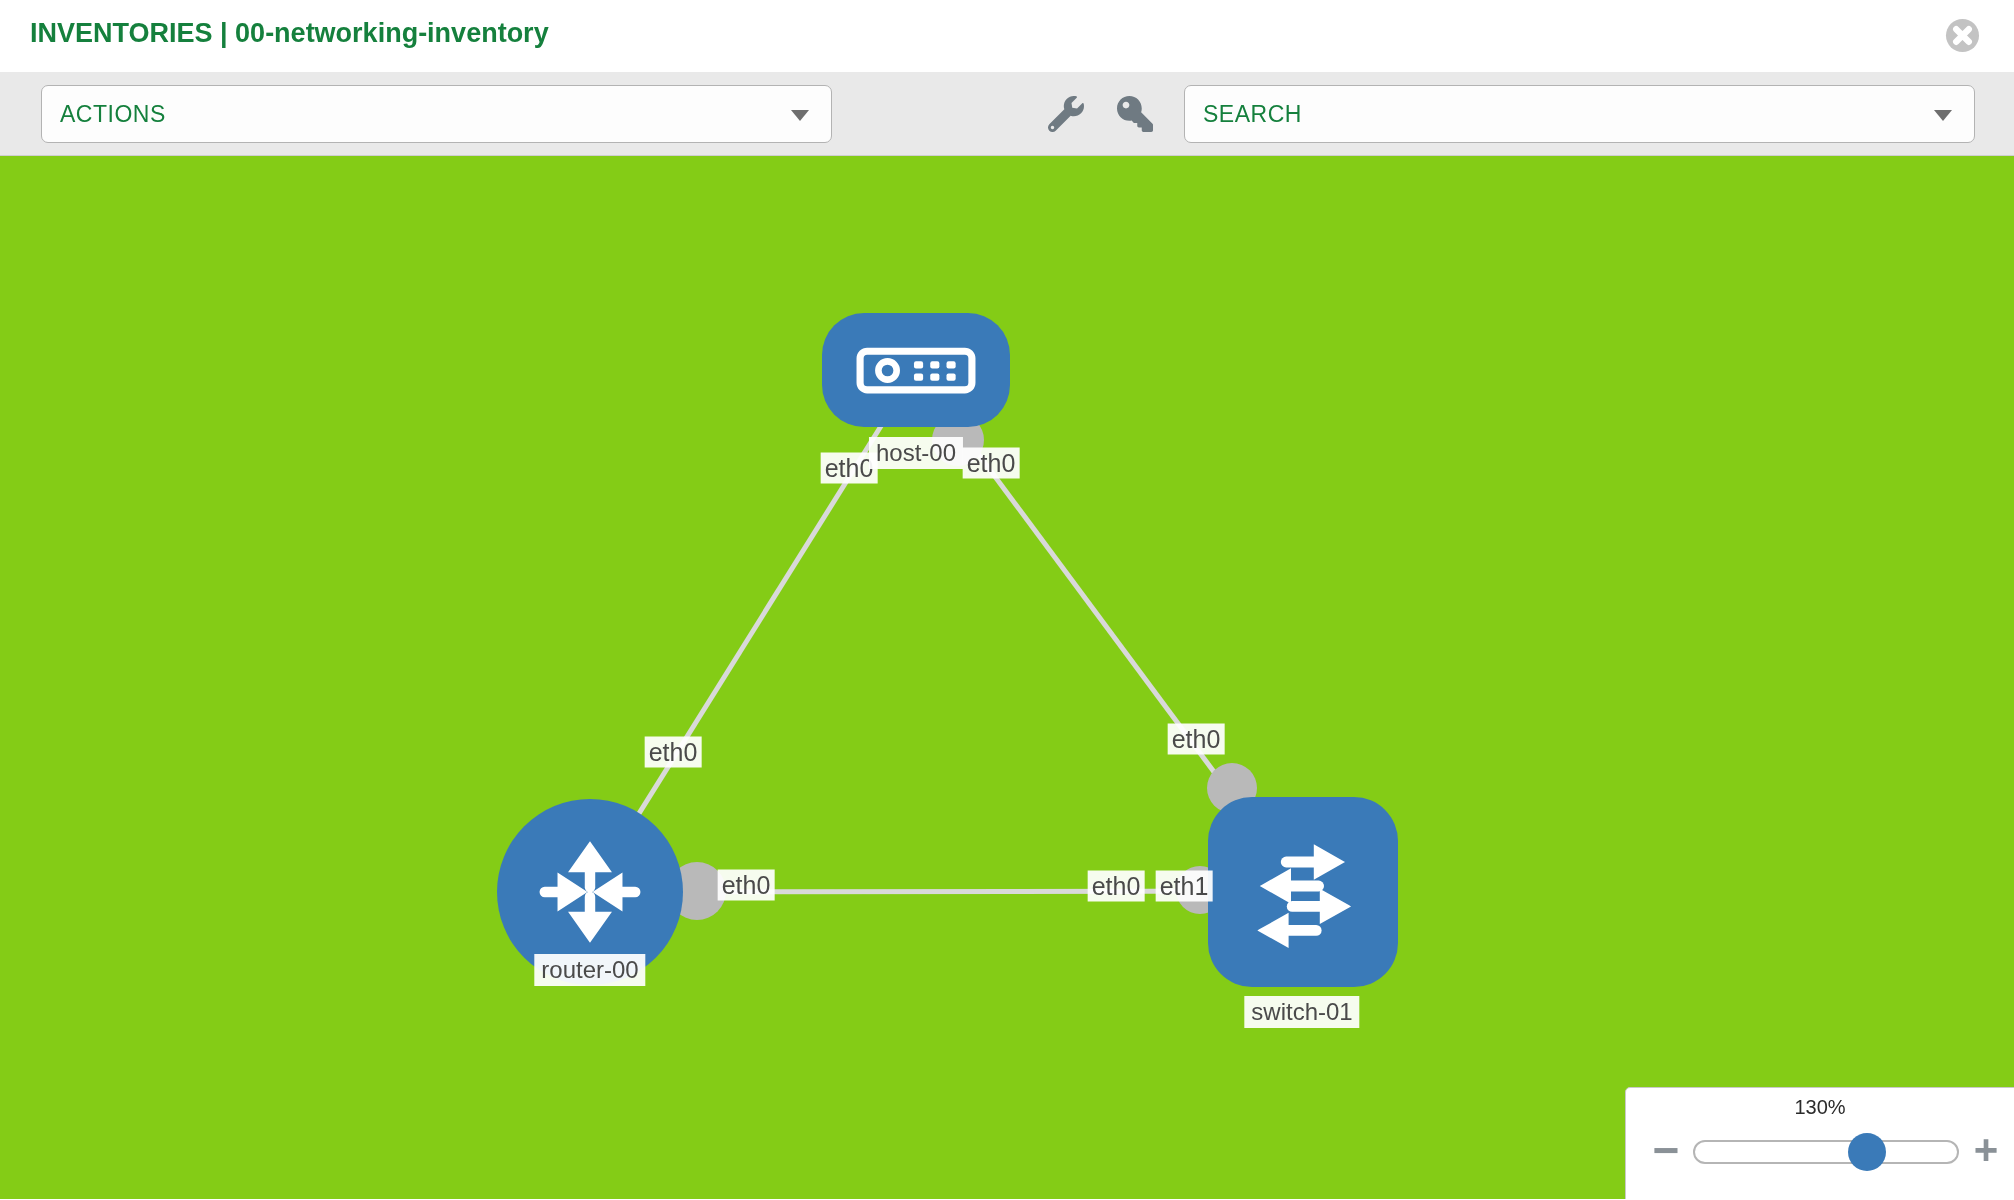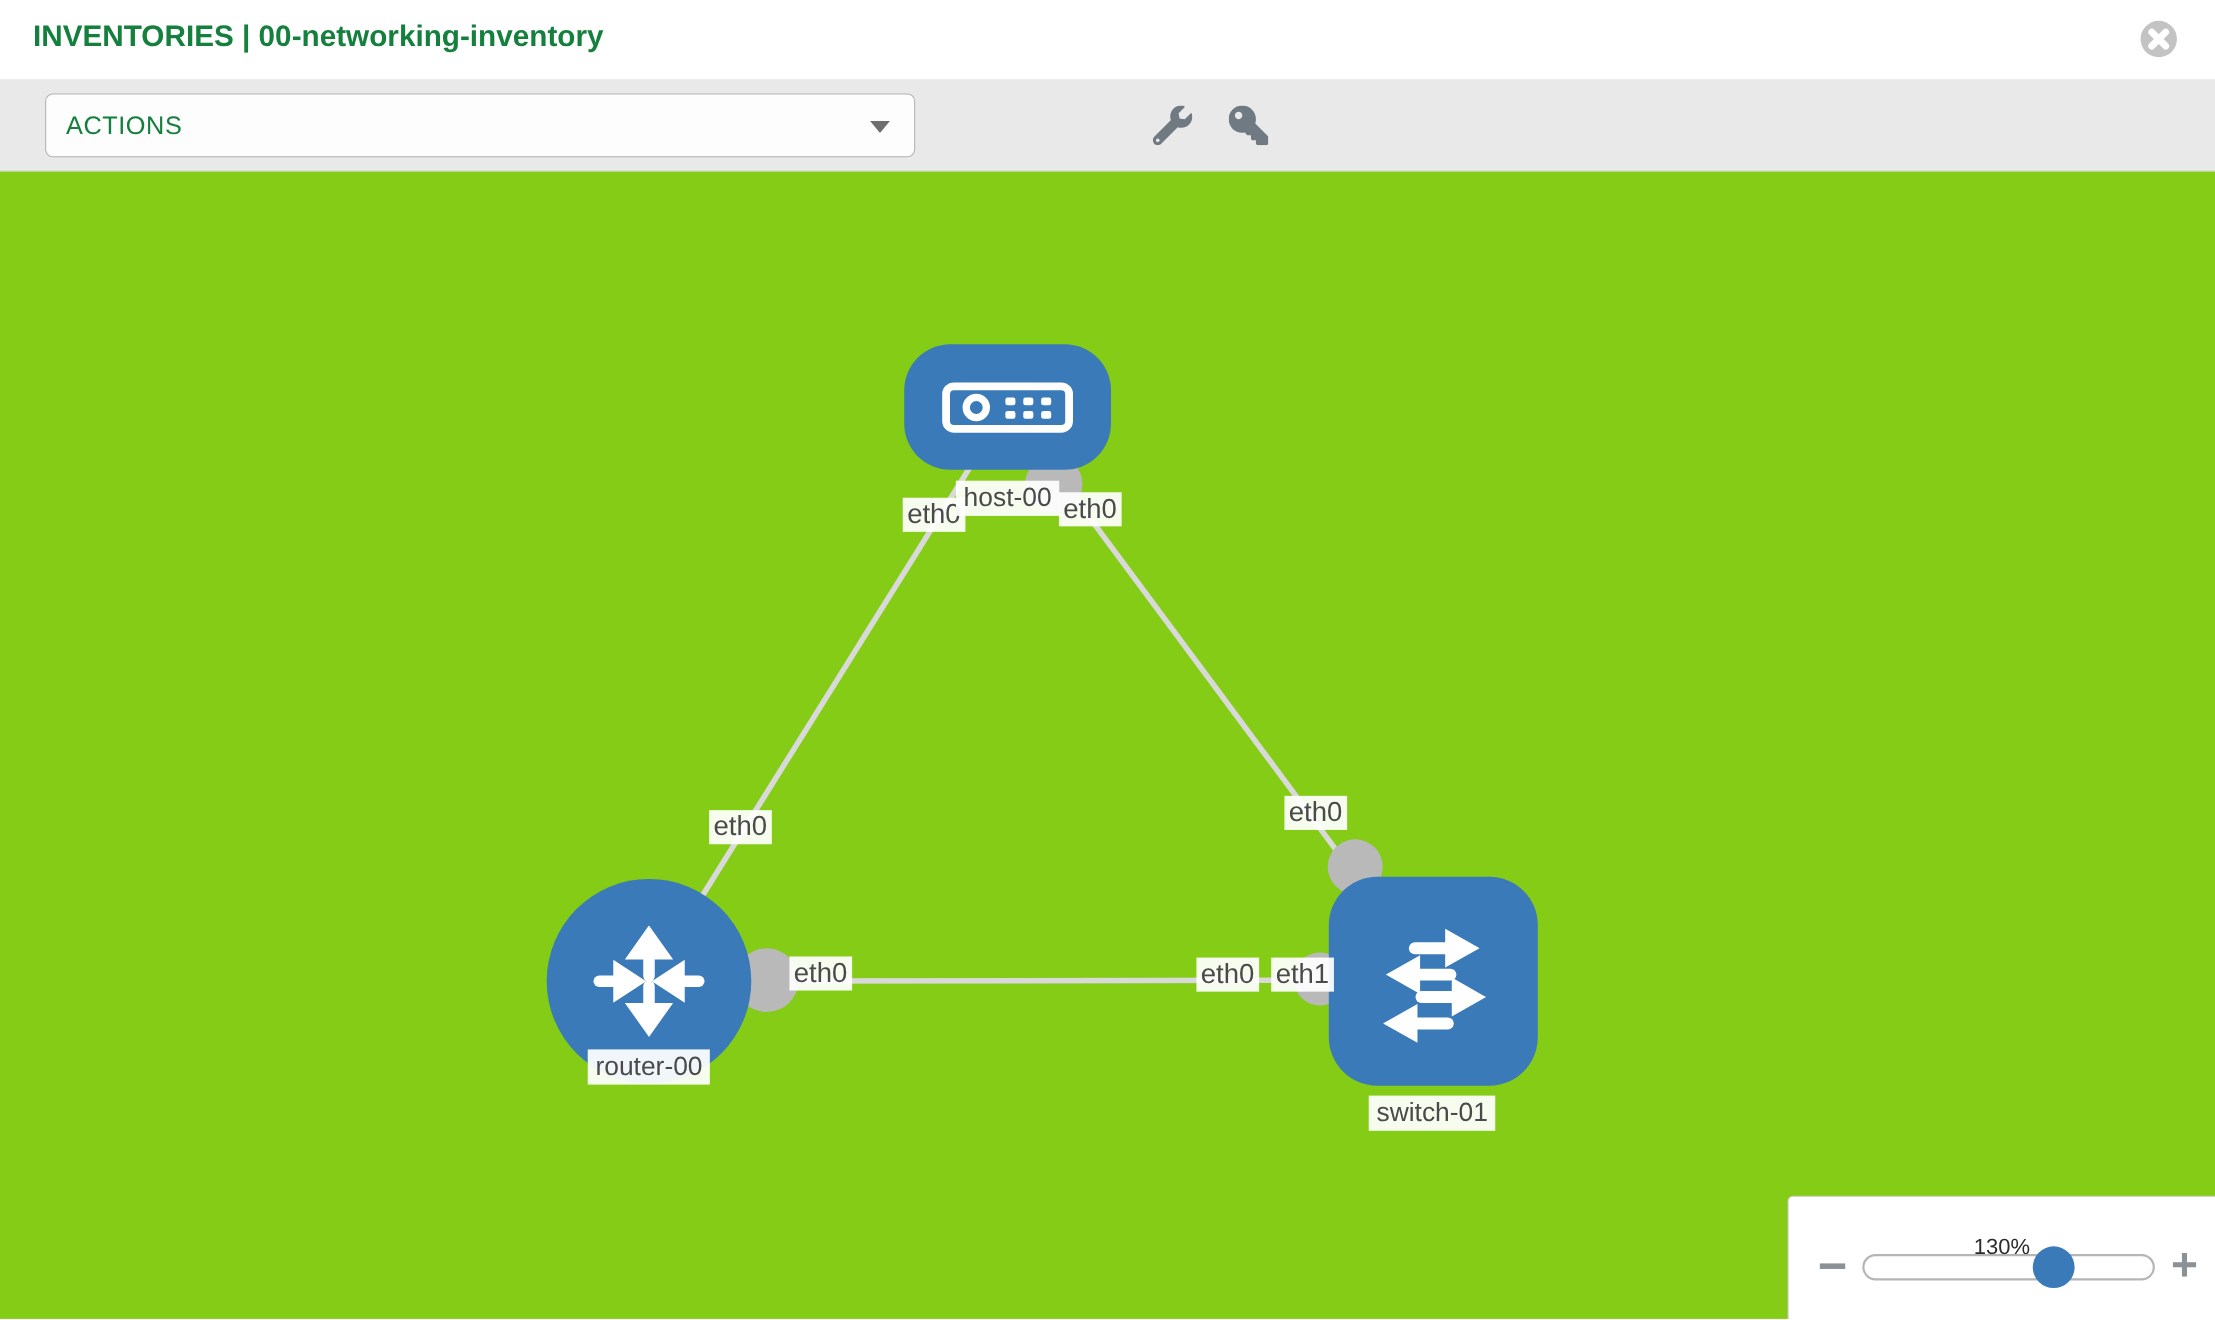--- a/index.html
+++ b/index.html
@@ -33,21 +33,21 @@
   .node-router { left:497px; top:643px; width:186px; height:186px; background:#3a7ab8; border-radius:50%; }
   .node-switch { left:1208px; top:641px; width:190px; height:190px; background:#3a7ab8; border-radius:44px; }
   .lbl { position:absolute; z-index:3; transform:translate(-50%,-50%); white-space:nowrap;
     background:rgba(255,255,255,0.93); color:#4a4a4a; }
   .node-lbl { font-size:24px; padding:2px 7px; }
   .iface-lbl { font-size:25px; padding:1px 4px; }
 
   
   .zoom-panel { position:absolute; z-index:4; left:1625px; top:931px; width:390px; height:113px;
     background:#ffffff; border:1px solid #c9c9c9; border-radius:5px 0 0 0; }
-  .zoom-value { position:absolute; top:8px; left:0; width:100%; text-align:center; font-size:20px; color:#2b2b2b;margin-top:27px; }
+  .zoom-value { position:absolute; top:8px; left:0; width:100%; text-align:center; font-size:20px; color:#2b2b2b; }
   .zoom-row { position:absolute; top:44px; left:0; width:100%; height:40px; }
   .zoom-minus, .zoom-plus { position:absolute; top:0; width:32px; height:40px; font-size:42px; line-height:36px;
     font-weight:700; color:#8a9197; text-align:center; cursor:pointer; user-select:none; }
   .zoom-minus { left:24px; font-size:46px; }
   .zoom-plus { left:344px; }
   .zoom-track { position:absolute; left:67px; top:8px; width:266px; height:24px; background:#fff;
     border:2px solid #b5b5b5; border-radius:13px; cursor:pointer; }
   .zoom-thumb { position:absolute; left:153px; top:-9px; width:38px; height:38px; border-radius:50%;
     background:#3a7ab8; cursor:grab; }
 </style>
@@ -75,20 +75,24 @@
       <svg viewBox="0 0 512 512" width="36" height="36" fill="#6f7a82">
         <path d="M507.7 109.1c-2.2-9-13.5-12.1-20.1-5.5l-74.4 74.4-67.9-11.3-11.3-67.9 74.4-74.4c6.6-6.6 3.4-17.9-5.7-20.2-47.4-11.7-99.6.9-136.6 37.9-39.6 39.6-50.5 97.1-34 147.2L18.7 402.8c-25 25-25 65.5 0 90.5 25 25 65.5 25 90.5 0l213.2-213.2c50.1 16.7 107.5 5.7 147.4-34.2 37.1-37.1 49.7-89.3 37.9-136.8zM64 472c-13.2 0-24-10.7-24-24 0-13.3 10.7-24 24-24s24 10.7 24 24c0 13.3-10.7 24-24 24z"></path>
       </svg>
     </div>
     <div class="tool-icon key">
       <svg viewBox="0 0 512 512" width="36" height="36" fill="#6f7a82">
         <g transform="scale(-1,1) translate(-512,0)">
         <path d="M512 176c0 97.2-78.8 176-176 176-11.2 0-22.2-1.1-32.8-3.1l-24 27A24 24 0 0 1 261.2 384H224v40c0 13.3-10.7 24-24 24h-40v40c0 13.3-10.7 24-24 24H24c-13.3 0-24-10.7-24-24v-78.1c0-6.4 2.5-12.5 7-17L168.8 231c-5.7-17.2-8.8-35.7-8.8-55C160 78.8 238.8 0 336 0c97.5 0 176 78.5 176 176zM336 128c0 26.5 21.5 48 48 48s48-21.5 48-48-21.5-48-48-48-48 21.5-48 48z"></path>
         </g>
       </svg>
+    </div>
+    <div class="select-box search-box">
+      <span class="ph">SEARCH</span>
+      <span class="caret"></span>
     </div>
   </div>
 
   <div class="canvas">
 
     <svg class="links-svg" width="2014" height="1043">
       <line x1="916" y1="214" x2="590" y2="736" stroke="#d9d9d9" stroke-width="5"></line>
       <line x1="916" y1="214" x2="1303" y2="736" stroke="#d9d9d9" stroke-width="5"></line>
       <line x1="590" y1="736" x2="1303" y2="735" stroke="#d9d9d9" stroke-width="5"></line>
       <circle cx="958" cy="284" r="26" fill="#b9b9b9"></circle>

